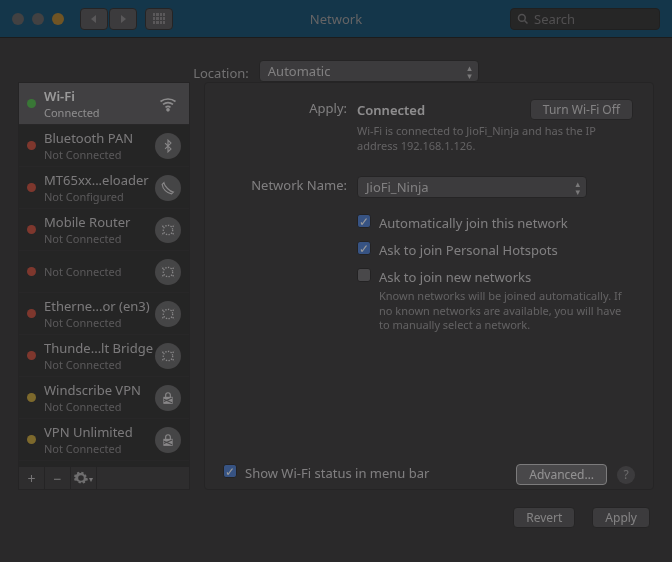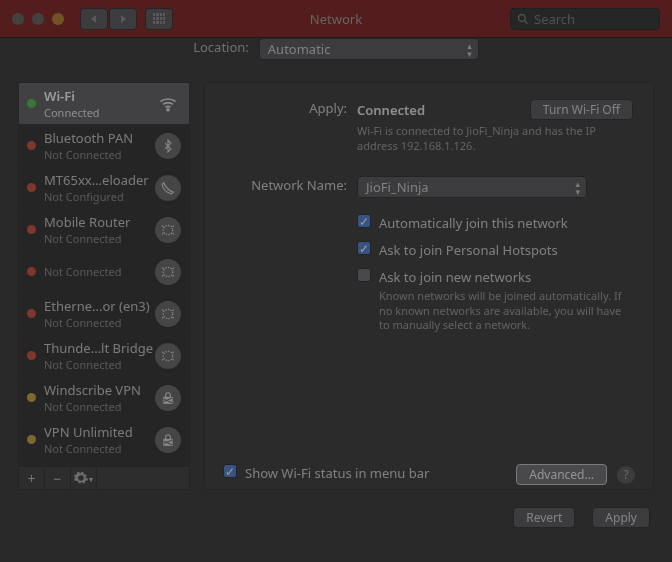--- a/index.html
+++ b/index.html
@@ -1,31 +1,31 @@
 <!DOCTYPE html>
 <html><head>
 <meta charset="utf-8">
 <style>
 *{box-sizing:border-box;margin:0;padding:0;font-family:-apple-system,system-ui,Helvetica,Arial,sans-serif}
 body{width:672px;height:562px;background:#333233;overflow:hidden;position:relative;color:#b5b3b5;font-size:13px}
 
 .dim{position:absolute;inset:0;background:rgba(30,30,30,.45);pointer-events:none;z-index:50}
-.titlebar{height:38px;display:flex;align-items:center;padding:0 12px;background:#7f1d1d;border-bottom:1px solid #1b1a1b;position:relative}
+.titlebar{height:38px;display:flex;align-items:center;padding:0 12px;background:#0c4a6e;border-bottom:1px solid #1b1a1b;position:relative}
 .tlights{display:flex;gap:8px;margin-right:16px}
 .tlights span{width:12px;height:12px;border-radius:50%;background:#5f5d5f}
 .tlights .c{background:#b38028}
 .navbtns{display:flex;gap:1px;margin-right:8px}
 .navbtns button{width:28px;height:22px;background:#555356;border:1px solid #2a292a;border-radius:4px;display:flex;align-items:center;justify-content:center;color:#8a888a}
 .navbtns button svg{width:10px;height:10px;fill:#8a888a}
 .gridbtn{width:28px;height:22px;background:#555356;border:1px solid #2a292a;border-radius:4px;display:flex;align-items:center;justify-content:center;margin-right:8px}
 .gridbtn .g{width:12px;height:12px;display:grid;grid-template-columns:repeat(4,1fr);grid-template-rows:repeat(3,1fr);gap:1px}
 .gridbtn .g i{background:#8a888a}
 .title{position:absolute;left:50%;transform:translateX(-50%);color:#9e9c9e;font-size:13px}
 .search{margin-left:auto;width:150px;height:22px;background:#2d2c2d;border:1px solid #222;border-radius:4px;display:flex;align-items:center;padding:0 6px;color:#7a787a;gap:5px}
-.locrow{height:44px;display:flex;align-items:flex-start;justify-content:center;gap:10px;color:#b5b3b5}
+.locrow{height:44px;display:flex;align-items:flex-end;justify-content:center;gap:10px;color:#b5b3b5}
 .select{height:22px;background:#555356;border:1px solid #2a292a;border-radius:4px;display:flex;align-items:center;padding:0 22px 0 8px;color:#d0ced0;position:relative;min-width:220px}
 .select .arrows{position:absolute;right:6px;top:3px;font-size:9px;line-height:8px;color:#c5c3c5}
 .main{display:flex;padding:0 18px 0 18px;gap:14px}
 .sidebar{width:172px;display:flex;flex-direction:column}
 .services{border:1px solid #2a292a;background:#2b2a2b;flex:1;overflow:hidden}
 .srow{height:42px;display:flex;align-items:center;padding:0 8px;position:relative;border-bottom:1px solid #302f30}
 .srow .dot{width:9px;height:9px;border-radius:50%;background:#cc4b3a;margin-right:8px;flex:0 0 auto}
 .srow .dot.g{background:#4fbf4a}
 .srow .dot.y{background:#caa737}
 .srow .txt{flex:1;overflow:hidden}

